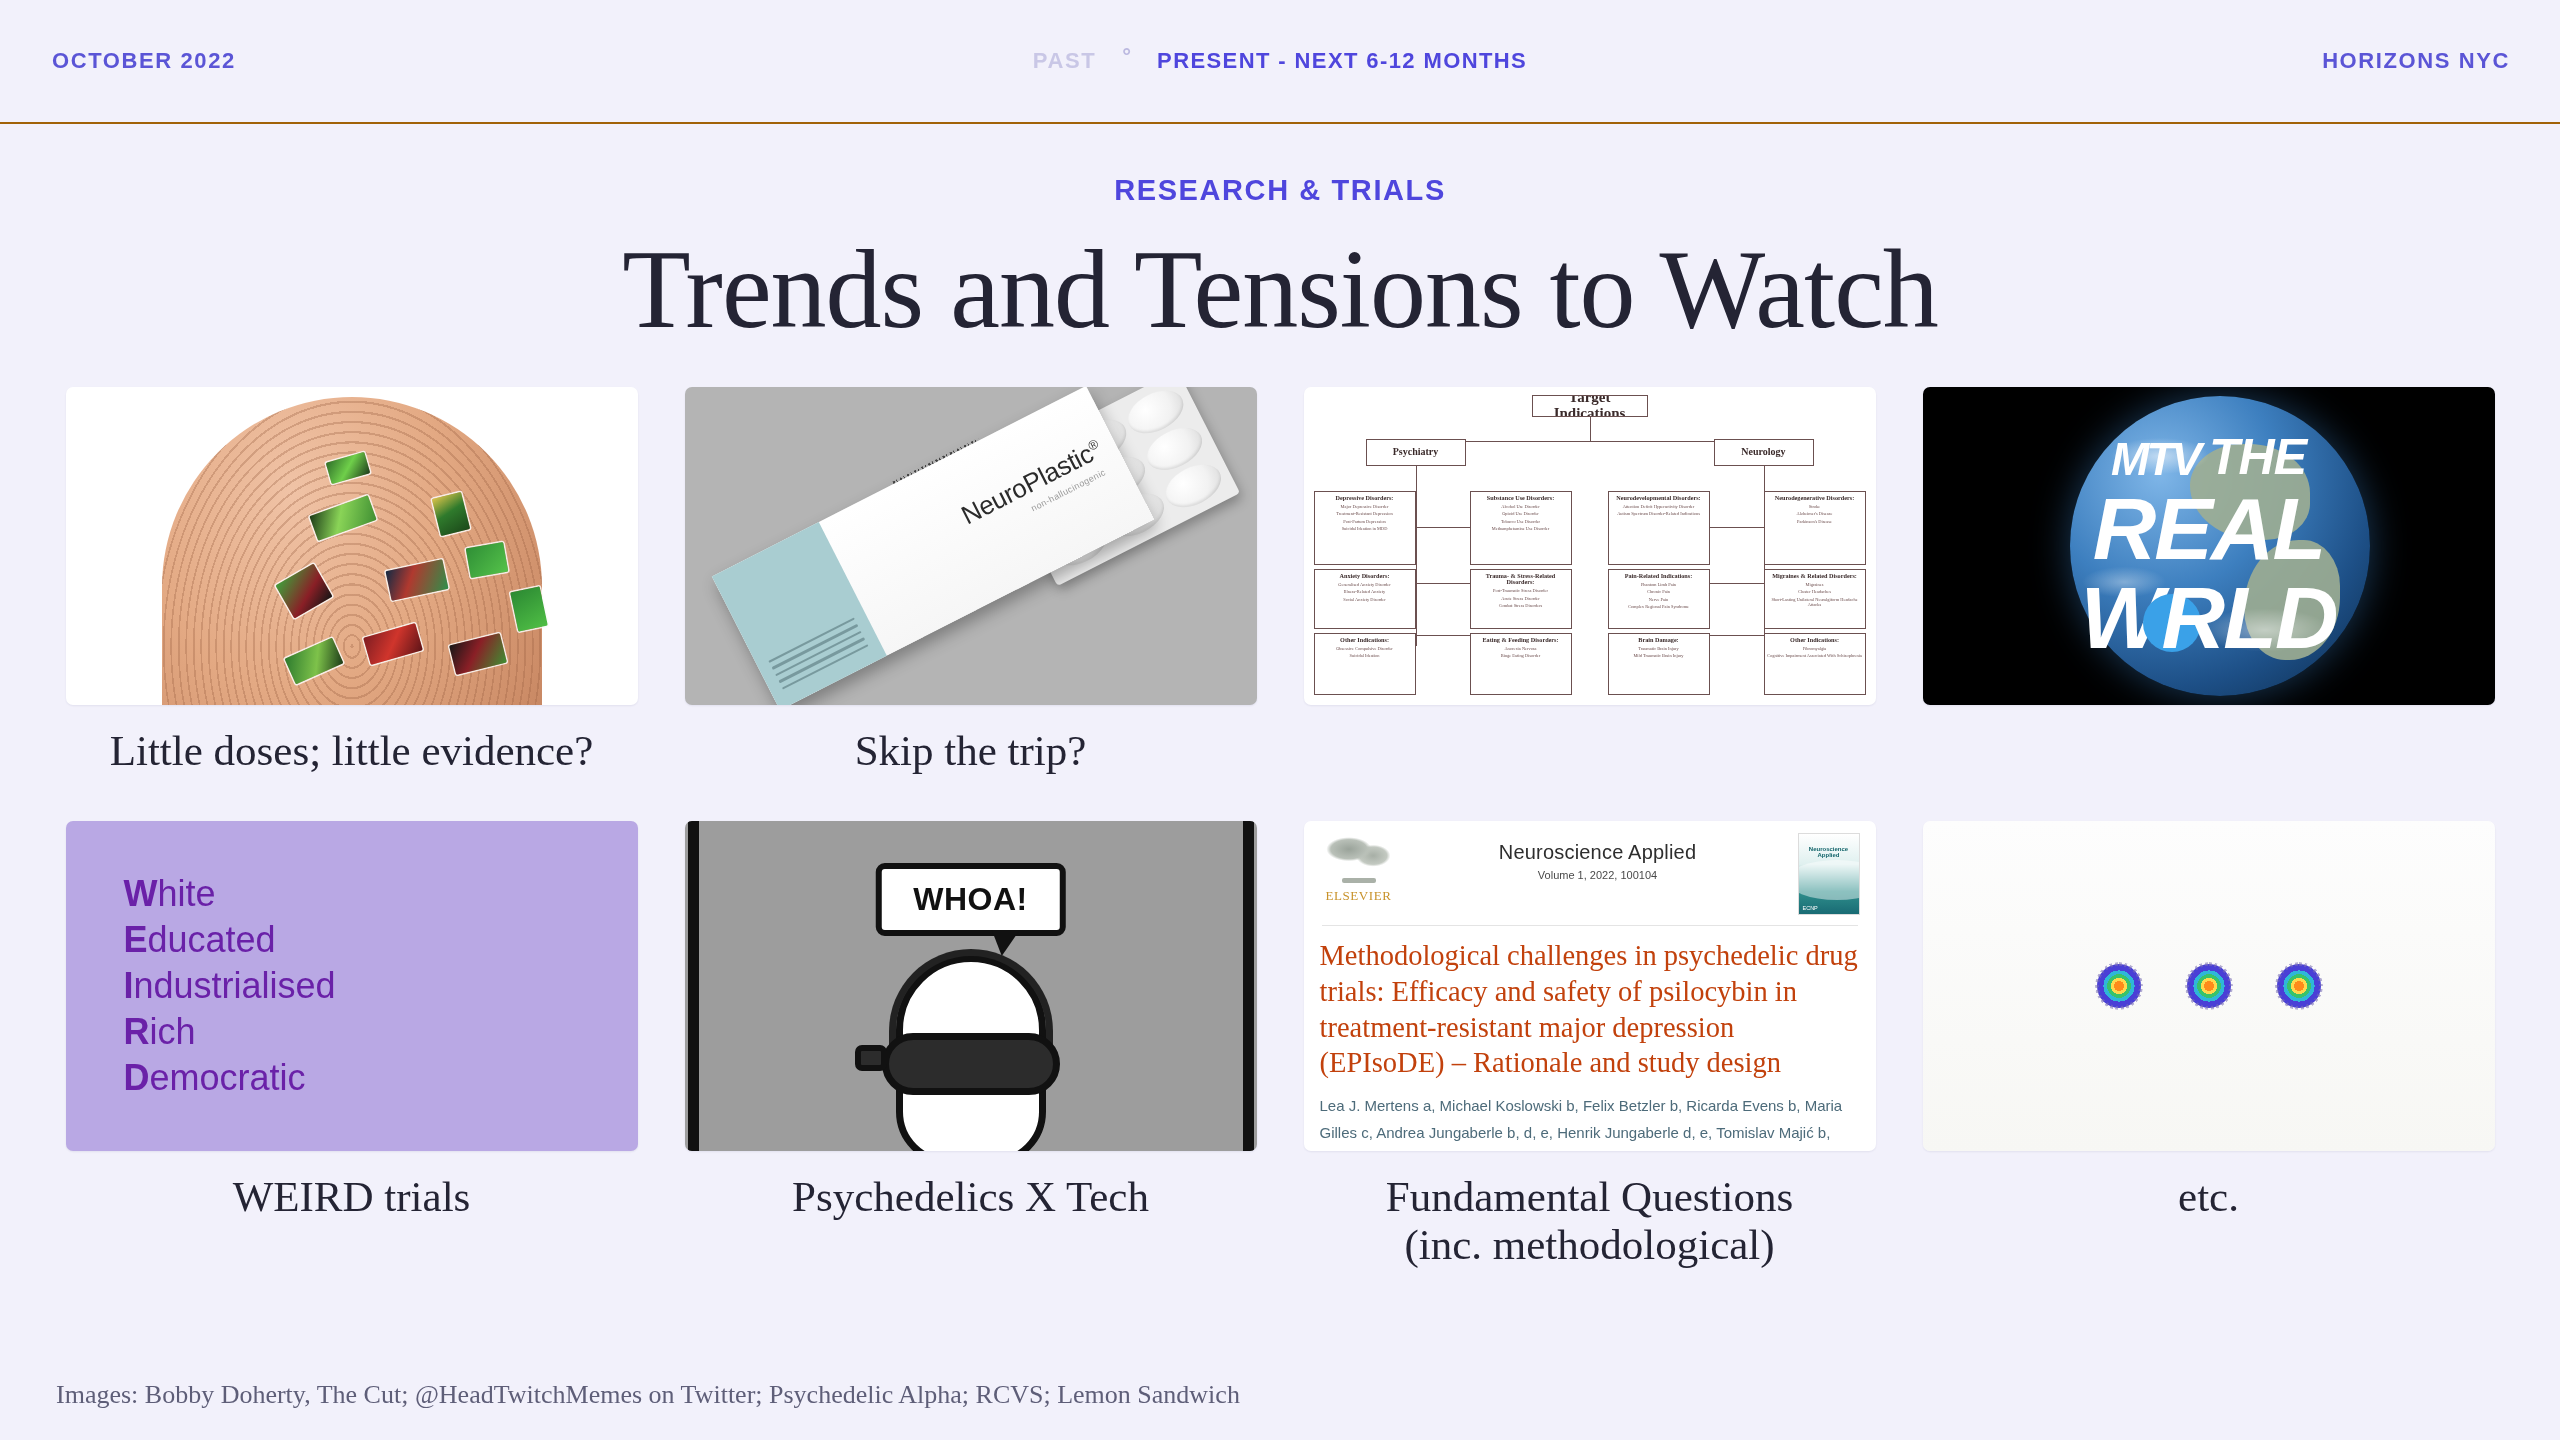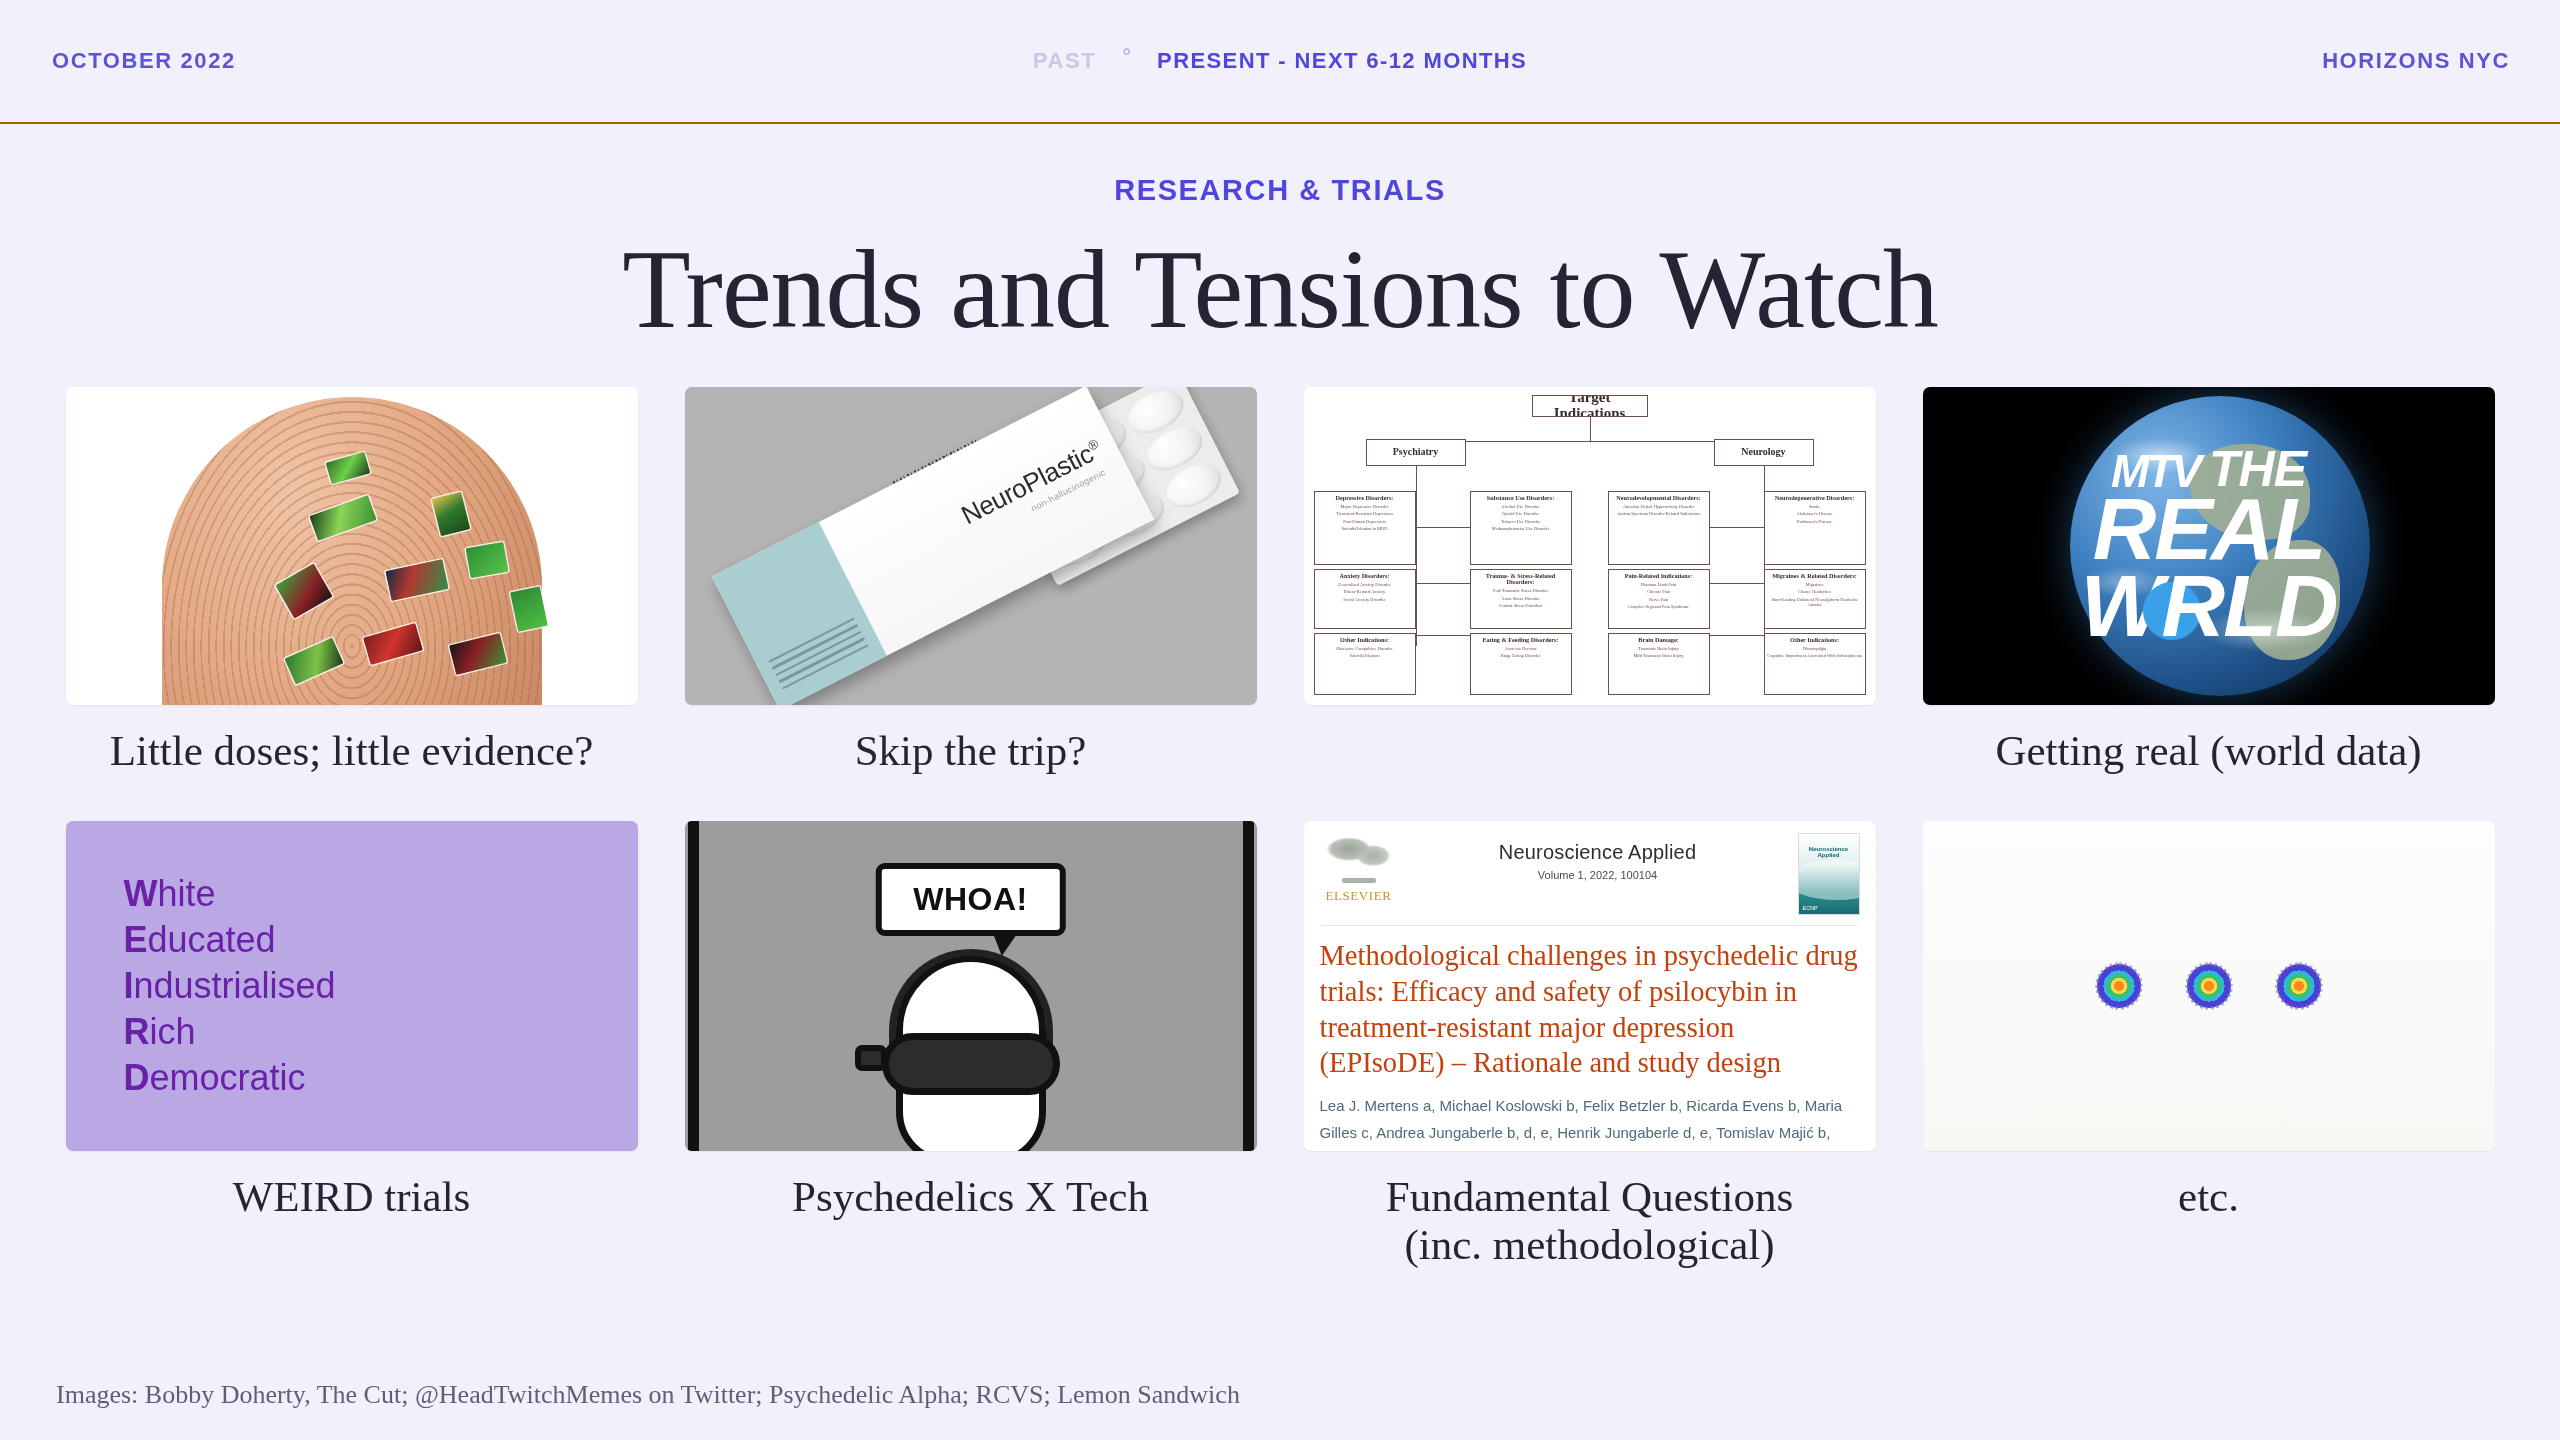--- a/index.html
+++ b/index.html
@@ -276,21 +276,21 @@
     position: absolute; inset: 0;
     background:
       radial-gradient(ellipse 70px 26px at 30% 20%, rgba(255,255,255,.55), transparent 70%),
       radial-gradient(ellipse 90px 30px at 65% 78%, rgba(255,255,255,.45), transparent 72%),
       radial-gradient(ellipse 60px 22px at 18% 62%, rgba(255,255,255,.35), transparent 70%);
   }
   .mtv-wrap {
     position: absolute; inset: 0;
     display: flex; flex-direction: column;
     align-items: center; justify-content: center;
-    gap: 1px;
+    gap: 13px;
   }
   .mtv-l1 { display: flex; align-items: flex-end; gap: 10px; }
   .mtv-mark {
     font-family: "Liberation Sans", sans-serif;
     font-weight: 700; font-style: italic;
     font-size: 46px; color: #fff;
     letter-spacing: -3px; line-height: .8;
   }
   .mtv-the {
     font-family: "Liberation Sans", sans-serif;
@@ -691,21 +691,20 @@
         <div class="mtv-l1">
           <span class="mtv-mark">MTV</span>
           <span class="mtv-the">THE</span>
         </div>
         <div class="mtv-real">REAL</div>
         <div class="mtv-world">
           <span>W</span><span class="odot"></span><span>RLD</span>
         </div>
       </div>
     </div>
-    <div class="caption">Getting real (world data)</div>
   </div>
 </div>
 
 <div class="grid row2" style="margin-top:46px;">
 
   <div class="cell">
     <div class="thumb c-weird">
       <div class="weird-list">
         <div><b>W</b><span>hite</span></div>
         <div><b>E</b><span>ducated</span></div>

